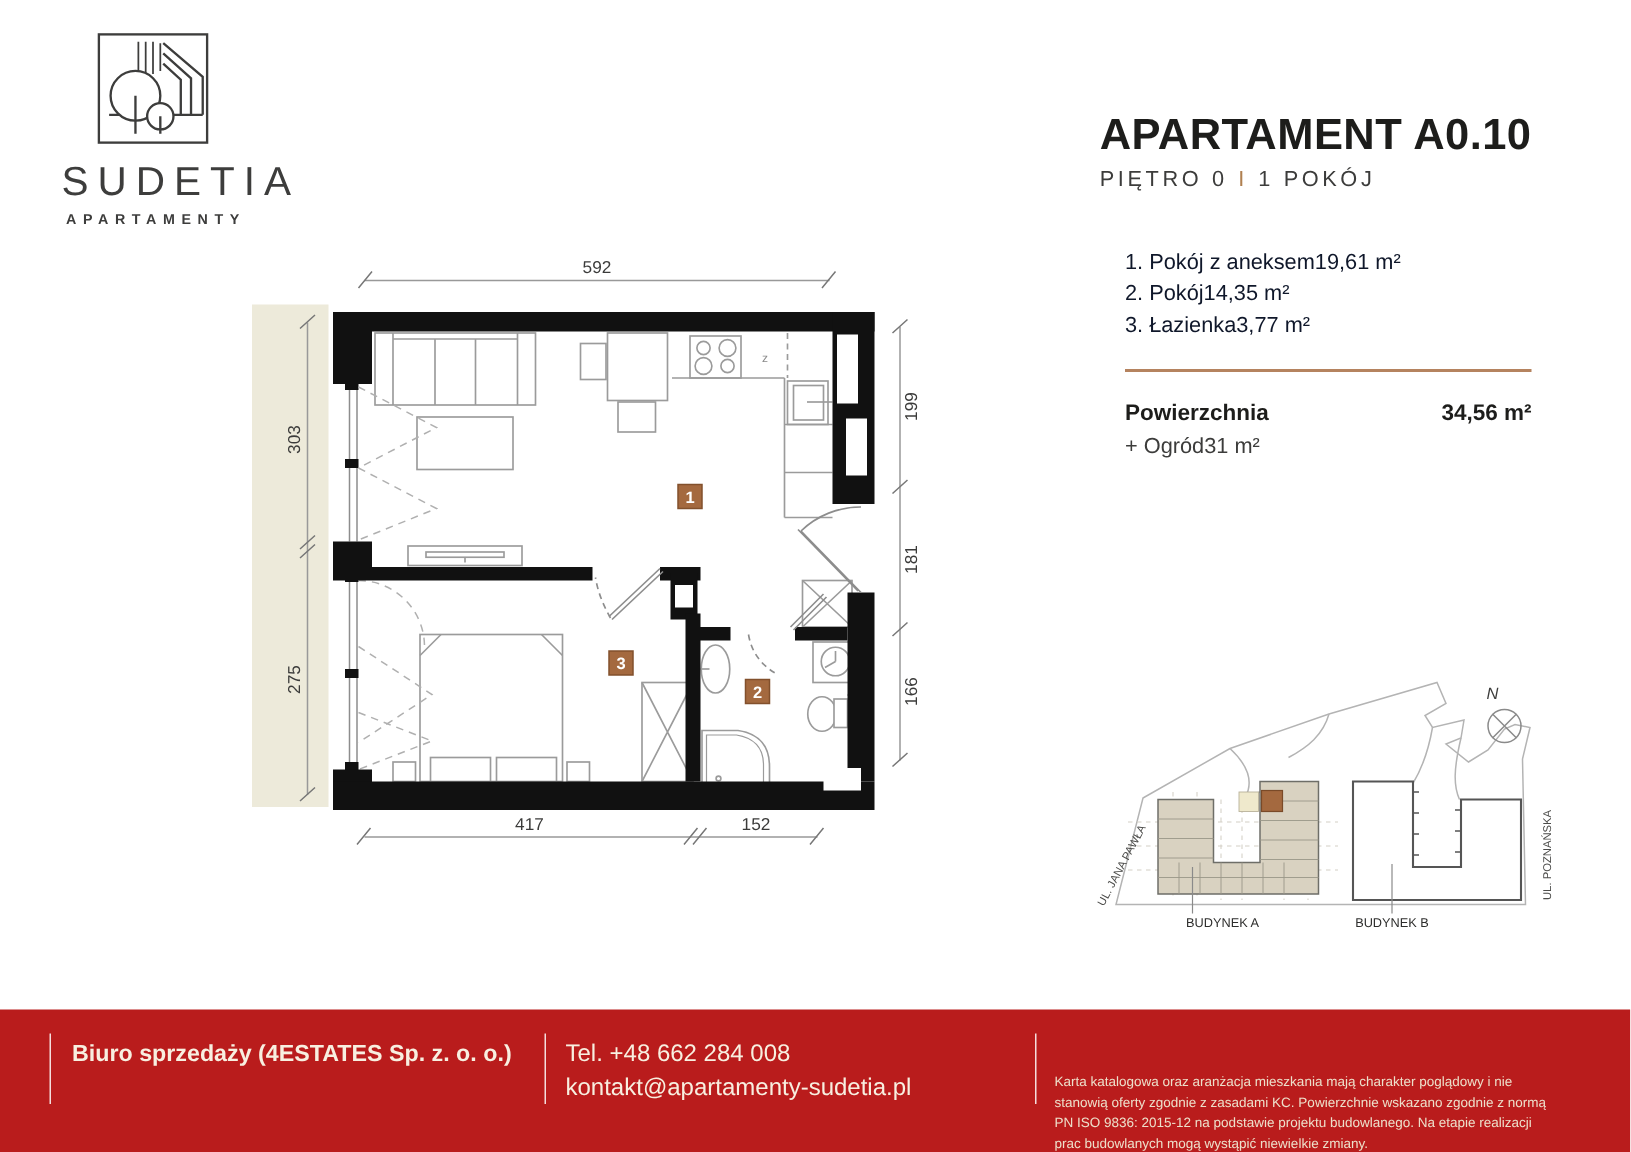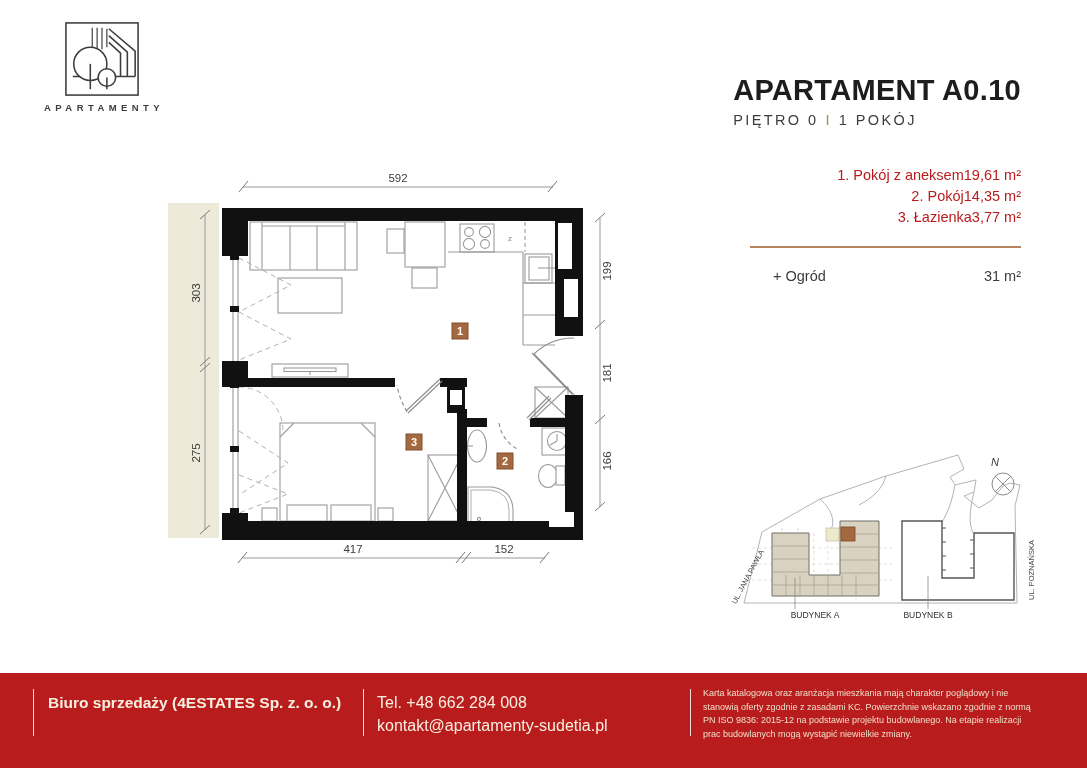--- a/index.html
+++ b/index.html
@@ -13,60 +13,61 @@
   .logo-tag{font-size:9.5px;letter-spacing:4.4px;color:#3d3d3c;margin-top:4px;padding-left:4px;font-weight:bold;}
 
   
   .header{position:absolute;right:66px;top:74px;}
   .header-title{font-size:29px;font-weight:700;color:#1d1d1b;white-space:nowrap;letter-spacing:.3px;}
   .header-sub{margin-top:5px;font-size:14.5px;letter-spacing:2.4px;color:#3c3c3b;white-space:nowrap;}
   .header-sub .sep{color:#b08050;padding:0 7px;font-weight:400;}
 
   
   .roomlist{position:absolute;left:750px;top:165px;width:271px;}
-  .room-row{display:flex;justify-content:flex-end;font-size:14.5px;line-height:21px;color:#b91c1c;}
+  .room-row{display:flex;justify-content:flex-start;font-size:14.5px;line-height:21px;color:#0f172a;}
   .list-divider{border:none;border-top:2px solid #b5835f;margin:18px 0 17px 0;}
   .total-row{display:flex;justify-content:space-between;font-size:15px;line-height:22px;
              font-weight:700;color:#1d1d1b;}
-  .garden-row{display:flex;justify-content:space-between;font-size:14.5px;line-height:22px;color:#3c3c3b;margin-left:23px;}
+  .garden-row{display:flex;font-size:14.5px;line-height:22px;color:#3c3c3b;}
 
   
   .floorplan{position:absolute;left:150px;top:163px;}
   .siteplan{position:absolute;left:722px;top:428px;}
   svg text{font-family:"Liberation Sans", sans-serif;}
 
   
   .footer{position:absolute;left:0;right:0;top:673px;height:116px;background:#b91c1c;}
   .f-rule{position:absolute;top:16px;height:47px;width:1px;background:rgba(255,255,255,.85);}
   .f-col{position:absolute;color:#f8efe0;}
   .f-col1{left:48px;top:18px;}
   .f-col2{left:377px;top:18px;}
   .f-col3{left:703px;top:14px;width:334px;}
   .f-bold{font-size:15.5px;font-weight:700;line-height:23px;}
   .f-line{font-size:16px;line-height:23px;}
-  .f-small{font-size:9px;line-height:13.5px;color:#eddfca;}
+  .f-small{font-size:9px;line-height:13.5px;color:#eddfca;margin-top:28px;}
 </style>
 </head>
 <body>
 
 <div class="page">
 
   <div class="logo">
     <svg width="78" height="78" viewBox="0 0 80 80">
       <g fill="none" stroke="#3d3d3c" stroke-width="1.6">
         <rect x="3" y="3" width="74" height="74"></rect>
         <path d="M30,8 V36 M35,8 V33 M40,8 V30 M45,9 V28" stroke-width="1.2"></path>
         <path d="M47,9 L74,32 V58 M47,16 L66,33 V58 M47,23 L59,34 V58"></path>
         <path d="M10,58 H74"></path>
         <circle cx="28" cy="45" r="17" fill="#fff"></circle>
         <path d="M28,45 V71"></path>
         <circle cx="45" cy="59" r="9" fill="#fff"></circle>
         <path d="M45,59 V71"></path>
       </g>
     </svg>
+    <div class="logo-name">SUDETIA</div>
     <div class="logo-tag">APARTAMENTY</div>
   </div>
 
   <div class="header">
     <div class="header-title">APARTAMENT A0.10</div>
     <div class="header-sub">
       <span>PIĘTRO 0</span><span class="sep">I</span><span>1 POKÓJ</span>
     </div>
   </div>
 
@@ -77,20 +78,24 @@
     </div>
     <div class="room-row">
       <span>2. Pokój</span>
       <span>14,35 m²</span>
     </div>
     <div class="room-row">
       <span>3. Łazienka</span>
       <span>3,77 m²</span>
     </div>
     <hr class="list-divider">
+    <div class="total-row">
+      <span>Powierzchnia</span>
+      <span>34,56 m²</span>
+    </div>
     <div class="garden-row">
       <span>+ Ogród</span>
       <span>31 m²</span>
     </div>
   </div>
 
   <svg class="floorplan" width="520" height="420" viewBox="0 0 520 420">
 
     <rect x="18" y="40" width="51" height="335" fill="#edeada"></rect>
 

